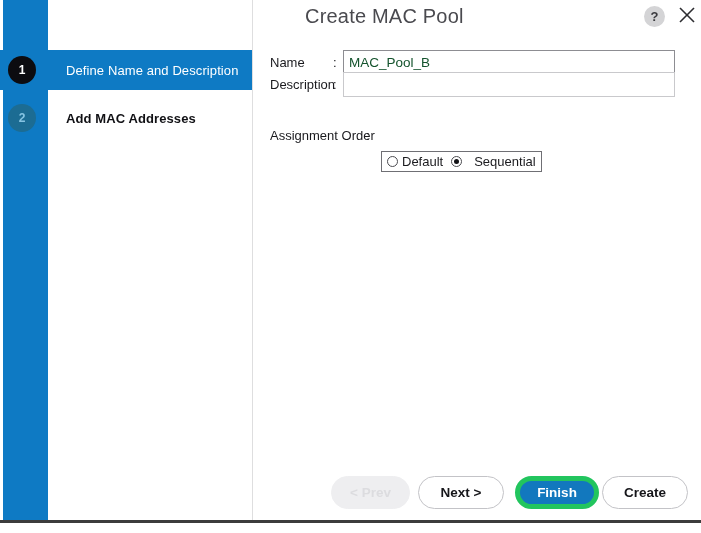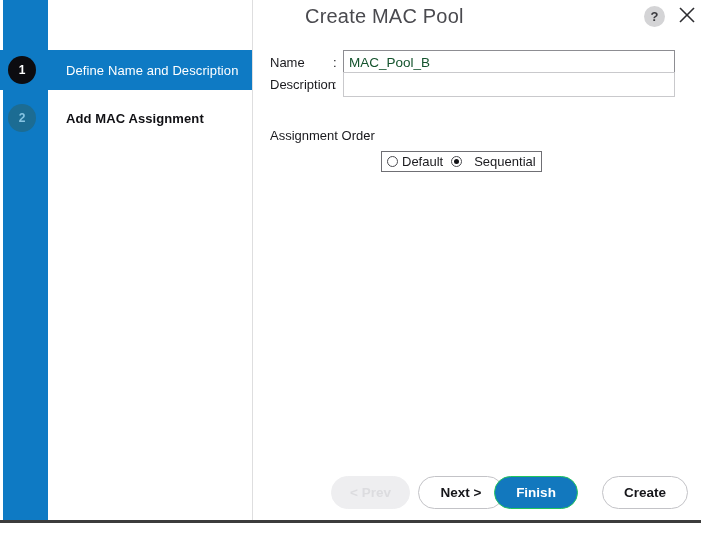--- a/index.html
+++ b/index.html
@@ -270,24 +270,24 @@
     cursor: default;
   }
   .btn-next {
     left: 164px;
     width: 86px;
     background: #ffffff;
     border: 1px solid #c3c3c7;
     color: #16161a;
   }
   .btn-finish {
-    left: 240px;
+    left: 261px;
     width: 84px;
     background: #1278be;
-    border: 1px solid #22c55e;
+    border: 5px solid #22c55e;
     color: #ffffff;
   }
   .btn-cancel {
     left: 348px;
     width: 86px;
     background: #ffffff;
     border: 1px solid #c3c3c7;
     color: #16161a;
   }
 </style>
@@ -304,21 +304,21 @@
       <div class="wiz-bullet done">
         <span>1</span>
       </div>
       <div class="wiz-label on-blue">Define Name and Description</div>
     </div>
 
     <div class="wiz-step" style="top:98px;">
       <div class="wiz-bullet todo">
         <span>2</span>
       </div>
-      <div class="wiz-label off">Add MAC Assignment</div>
+      <div class="wiz-label off">Add MAC Addresses</div>
     </div>
 
   </div>
 
   <div id="content-pane">
 
     <div id="dialog-title">Create MAC Pool</div>
 
     <div id="help-icon">
       <span>?</span>

